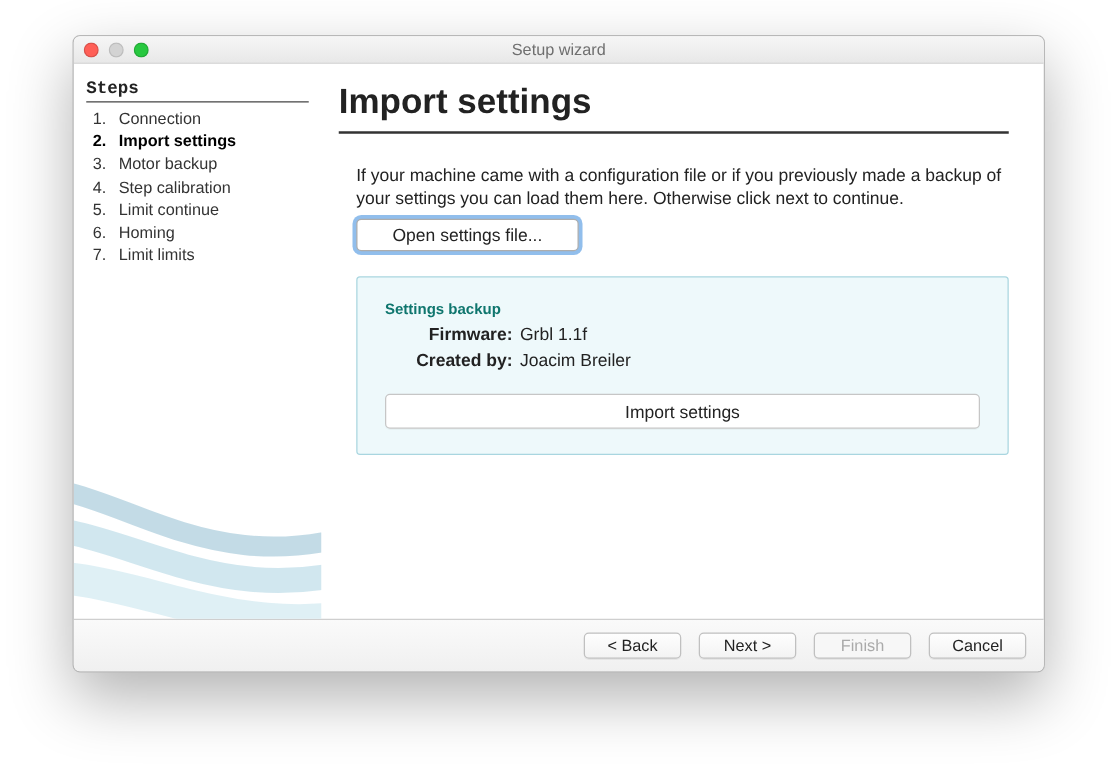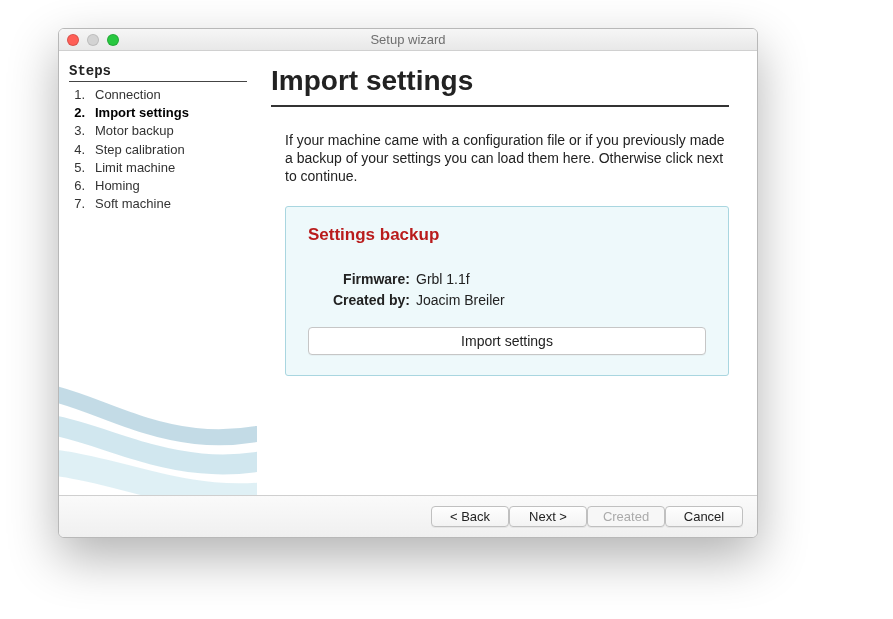--- a/index.html
+++ b/index.html
@@ -8,21 +8,21 @@
       font-size: 13px;
       background: #fff;
       width: 893px;
       height: 619px;
       position: relative;
     }
     .window {
       position: absolute;
       left: 58px;
       top: 28px;
-      width: 700px;
+      width: 778px;
       height: 510px;
       background: #fff;
       border: 1px solid #b8b8b8;
       border-radius: 6px;
       box-shadow: 0 20px 50px rgba(0,0,0,0.3);
       display: flex;
       flex-direction: column;
       overflow: hidden;
     }
     .titlebar {
@@ -129,24 +129,24 @@
       box-shadow: 0 0 0 3px rgba(98,163,228,0.7);
     }
     .backup-panel {
       margin: 20px 0 0 14px;
       border: 1px solid #a9d6e0;
       border-radius: 3px;
       background: #eef9fb;
       padding: 18px 22px 20px 22px;
     }
     .backup-title {
-      font-size: 17px;
-      font-weight: bold;
-      color: #b91c1c;
-      margin-bottom: 24px;
+      font-size: 12px;
+      font-weight: bold;
+      color: #0f766e;
+      margin-bottom: 3px;
     }
     .backup-rows {
       margin-left: 16px;
       margin-bottom: 16px;
     }
     .backup-row {
       display: flex;
       line-height: 1.5;
       font-size: 14px;
     }
@@ -169,20 +169,21 @@
       color: #222;
       cursor: pointer;
       box-shadow: 0 1px 0 rgba(0,0,0,0.03);
     }
     .bottom-bar {
       border-top: 1px solid #cfcfcf;
       background: linear-gradient(#fafafa, #f0f0f0);
       padding: 10px 14px;
       display: flex;
       justify-content: flex-end;
+      gap: 14px;
     }
     .nav-btn {
       background: linear-gradient(#fefefe, #f3f3f3);
       border: 1px solid #c0c0c0;
       border-radius: 4px;
       padding: 2px 0;
       width: 78px;
       font-size: 13px;
       color: #222;
       cursor: pointer;
@@ -222,41 +223,42 @@
           <li>
             <span class="step-num">3.</span>
             <span>Motor backup</span>
           </li>
           <li>
             <span class="step-num">4.</span>
             <span>Step calibration</span>
           </li>
           <li>
             <span class="step-num">5.</span>
-            <span>Limit machine</span>
+            <span>Limit continue</span>
           </li>
           <li>
             <span class="step-num">6.</span>
             <span>Homing</span>
           </li>
           <li>
             <span class="step-num">7.</span>
-            <span>Soft machine</span>
+            <span>Limit limits</span>
           </li>
         </ol>
       <svg class="wave-decor" viewBox="0 0 280 160">
         <path d="M -20 40 C 60 10, 140 130, 300 60" stroke="#bcd7e3" stroke-width="16" fill="none" opacity="0.9"></path>
         <path d="M -20 70 C 70 50, 150 150, 300 90" stroke="#cce4ed" stroke-width="20" fill="none" opacity="0.9"></path>
         <path d="M -20 110 C 80 90, 160 170, 300 130" stroke="#dceef4" stroke-width="26" fill="none" opacity="0.9"></path>
       </svg>
     </div>
 
     <div class="main">
       <div class="page-title">Import settings</div>
       <div class="intro">If your machine came with a configuration file or if you previously made a backup of your settings you can load them here. Otherwise click next to continue.</div>
+      <button class="open-file-btn">Open settings file...</button>
 
       <div class="backup-panel">
         <div class="backup-title">Settings backup</div>
         <div class="backup-rows">
           <div class="backup-row">
             <div class="backup-label">Firmware:</div>
             <div class="backup-value">Grbl 1.1f</div>
           </div>
           <div class="backup-row">
             <div class="backup-label">Created by:</div>
@@ -264,16 +266,16 @@
           </div>
         </div>
         <button class="import-btn">Import settings</button>
       </div>
     </div>
   </div>
 
   <div class="bottom-bar">
     <button class="nav-btn">&lt; Back</button>
     <button class="nav-btn">Next &gt;</button>
-    <button class="nav-btn disabled">Created</button>
+    <button class="nav-btn disabled">Finish</button>
     <button class="nav-btn">Cancel</button>
   </div>
 </div>
 
 </body></html>

